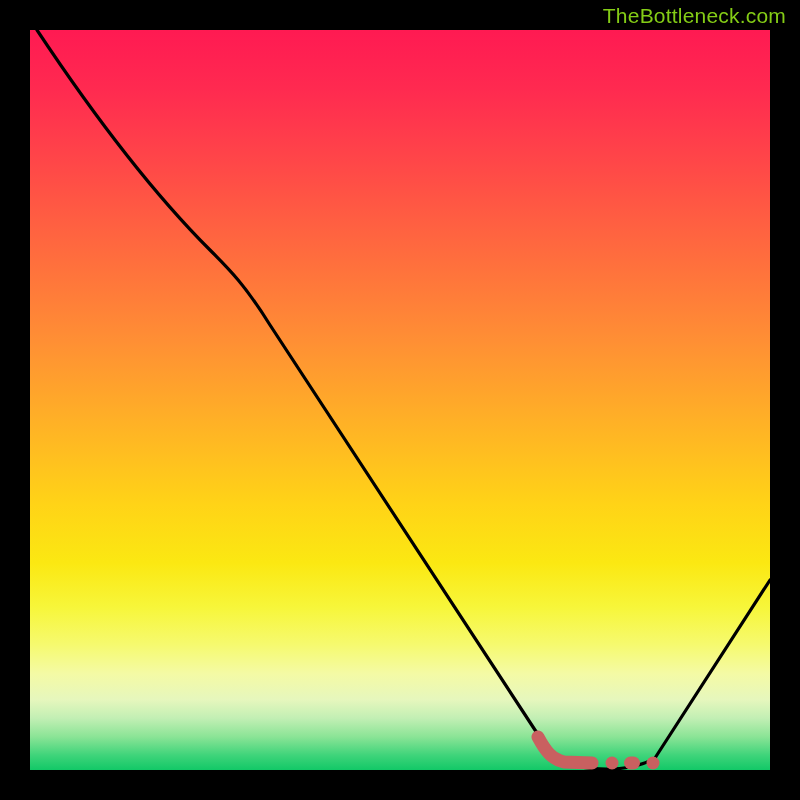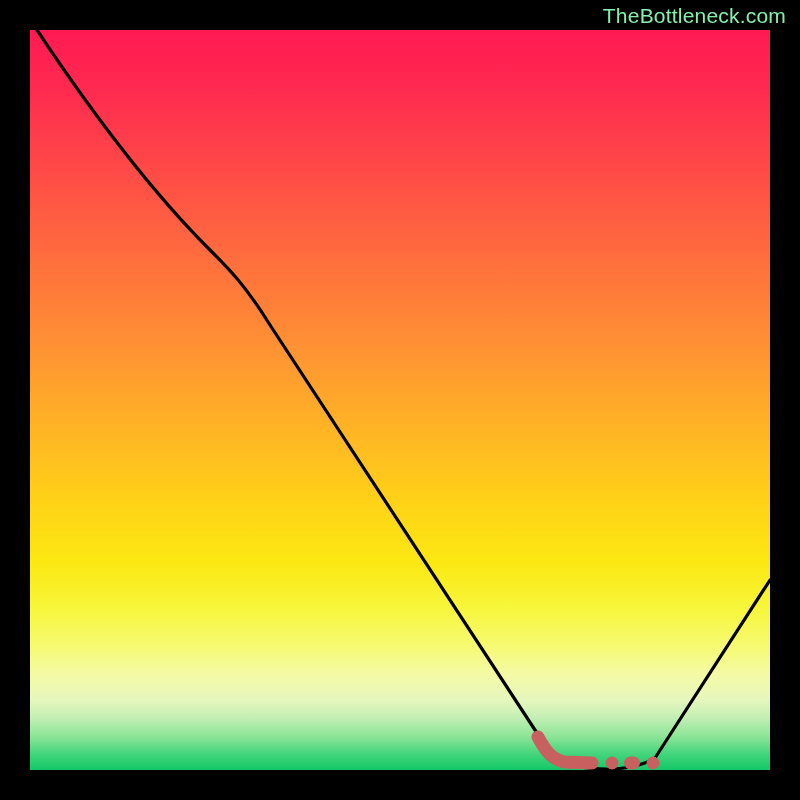--- a/index.html
+++ b/index.html
@@ -16,21 +16,21 @@
     left: 0;
     top: 0;
     width: 800px;
     height: 800px;
     background: #000;
   }
   .watermark {
     position: absolute;
     top: 4px;
     right: 14px;
-    color: #86efac;
+    color: #84cc16;
     font-size: 21px;
     font-weight: 500;
     letter-spacing: 0.2px;
   }
   .plot {
     position: absolute;
     left: 30px;
     top: 30px;
     width: 740px;
     height: 740px;

